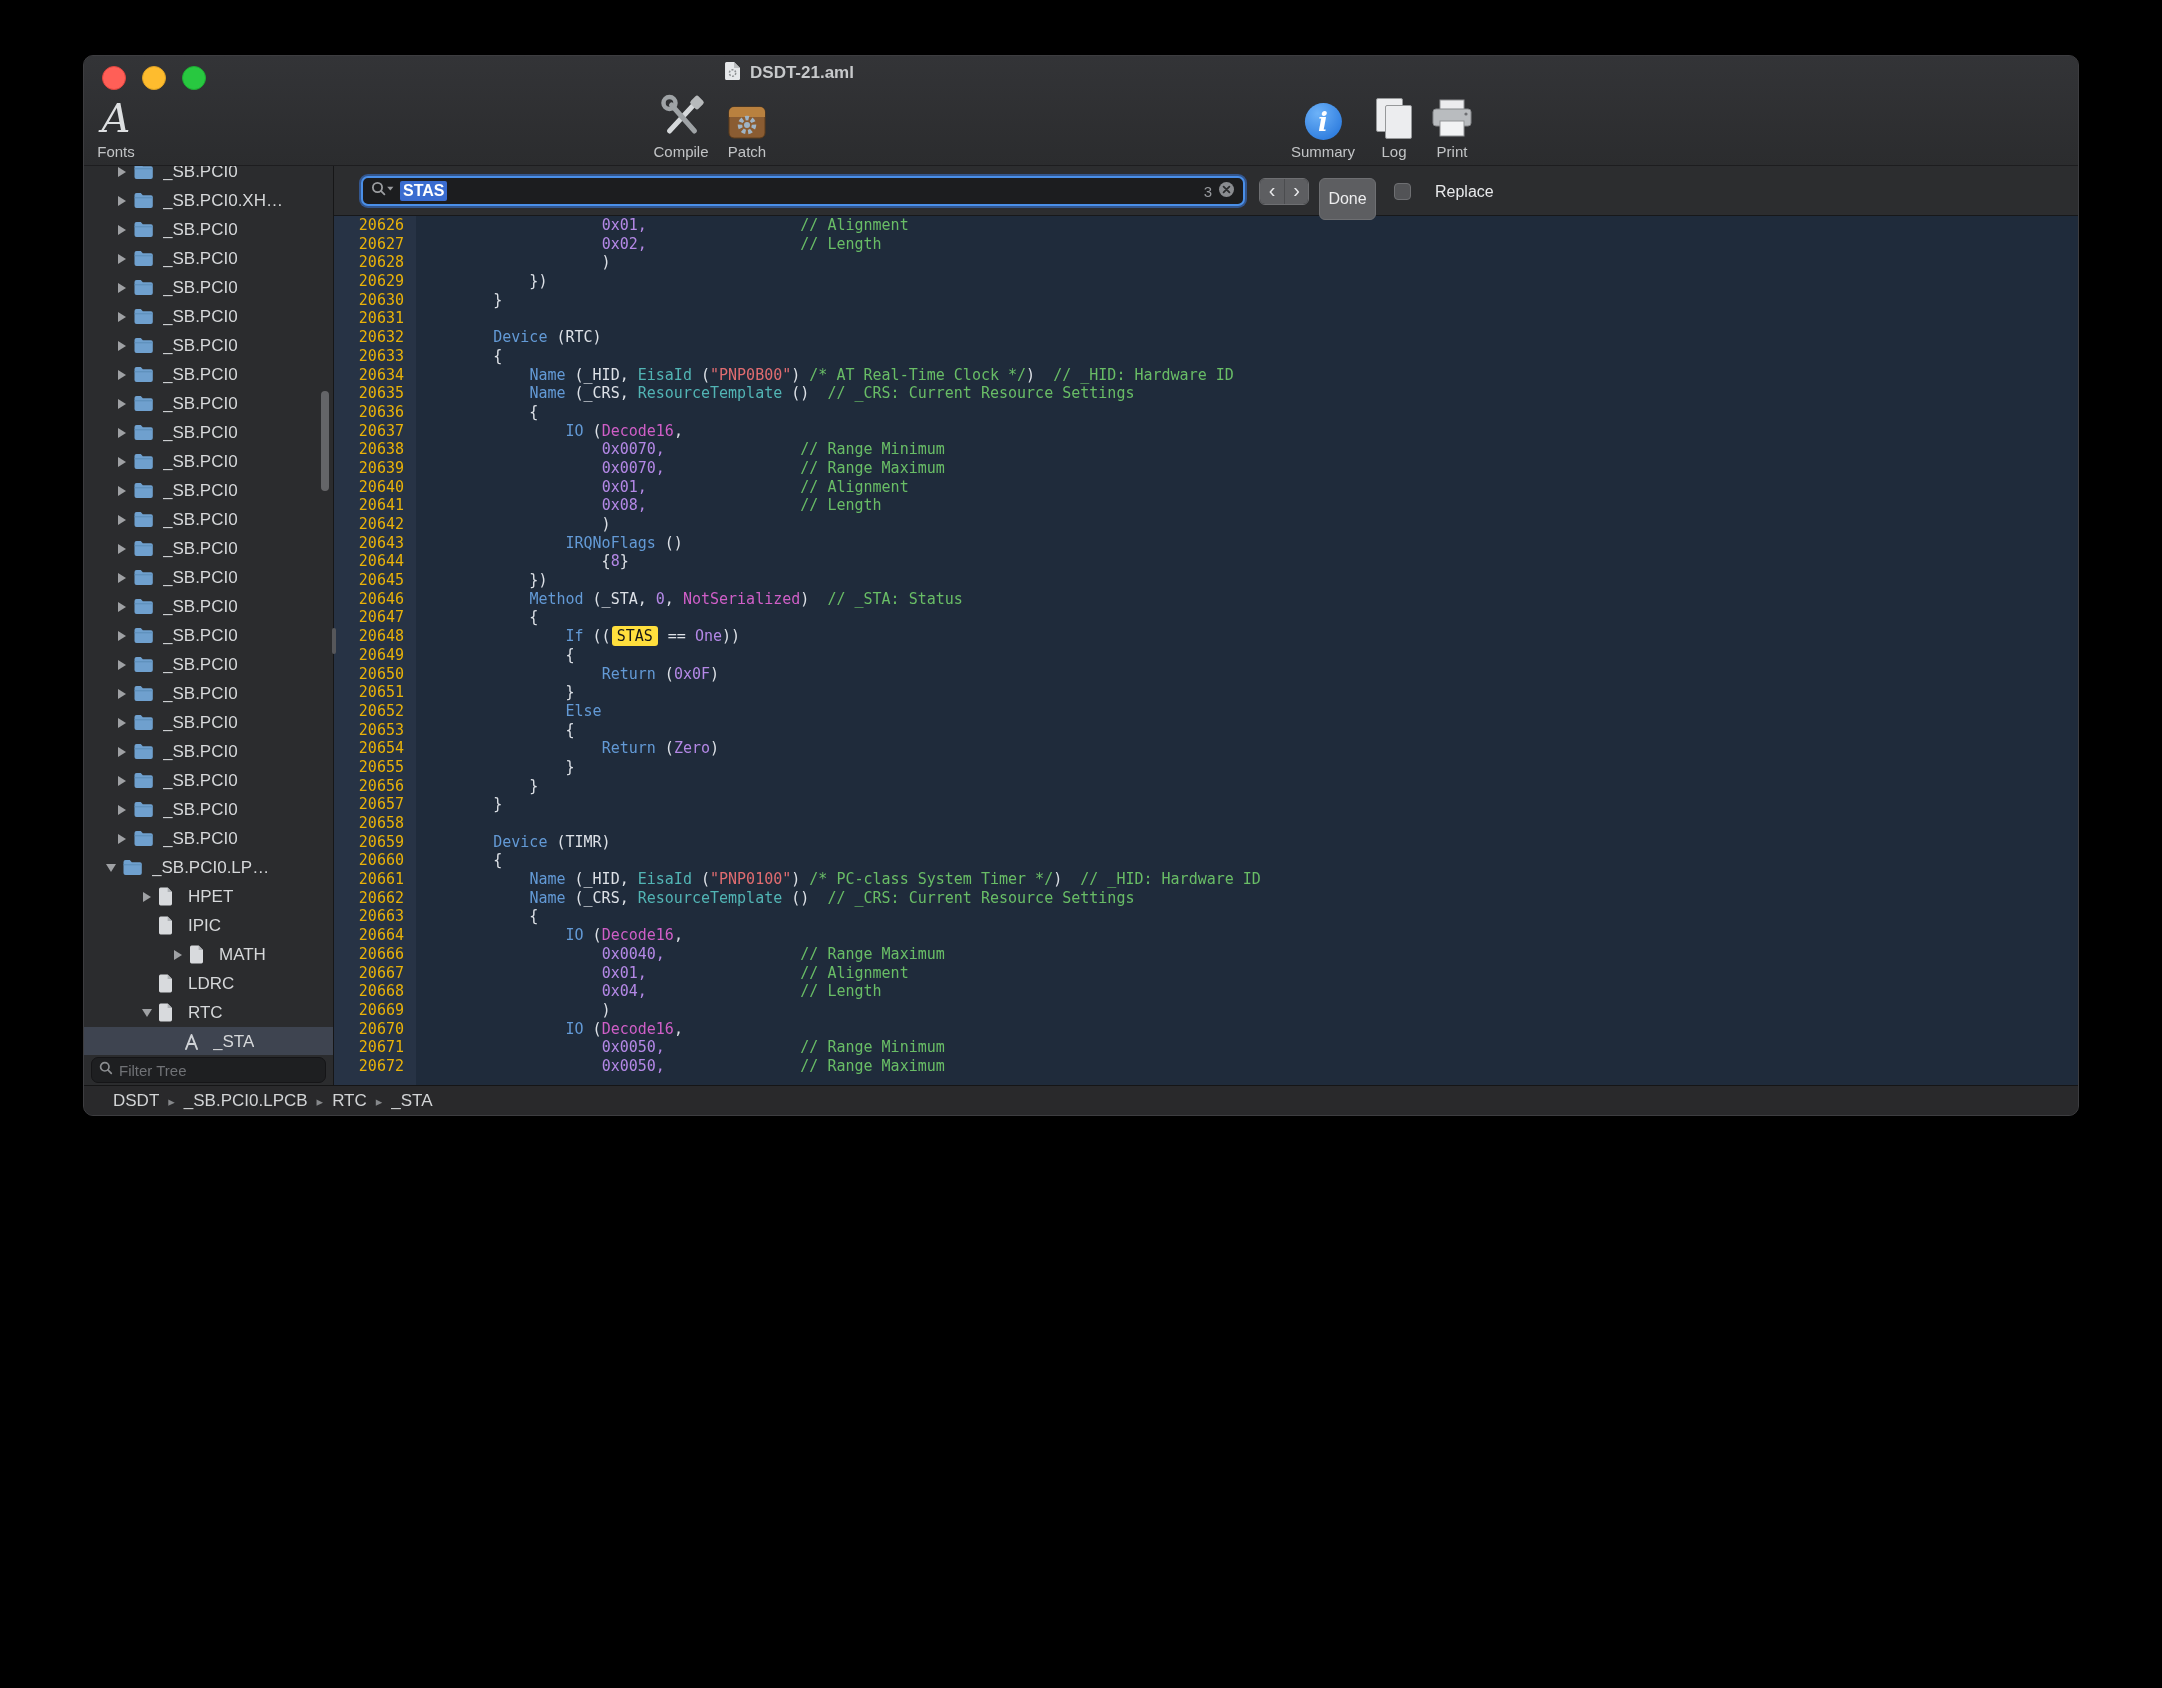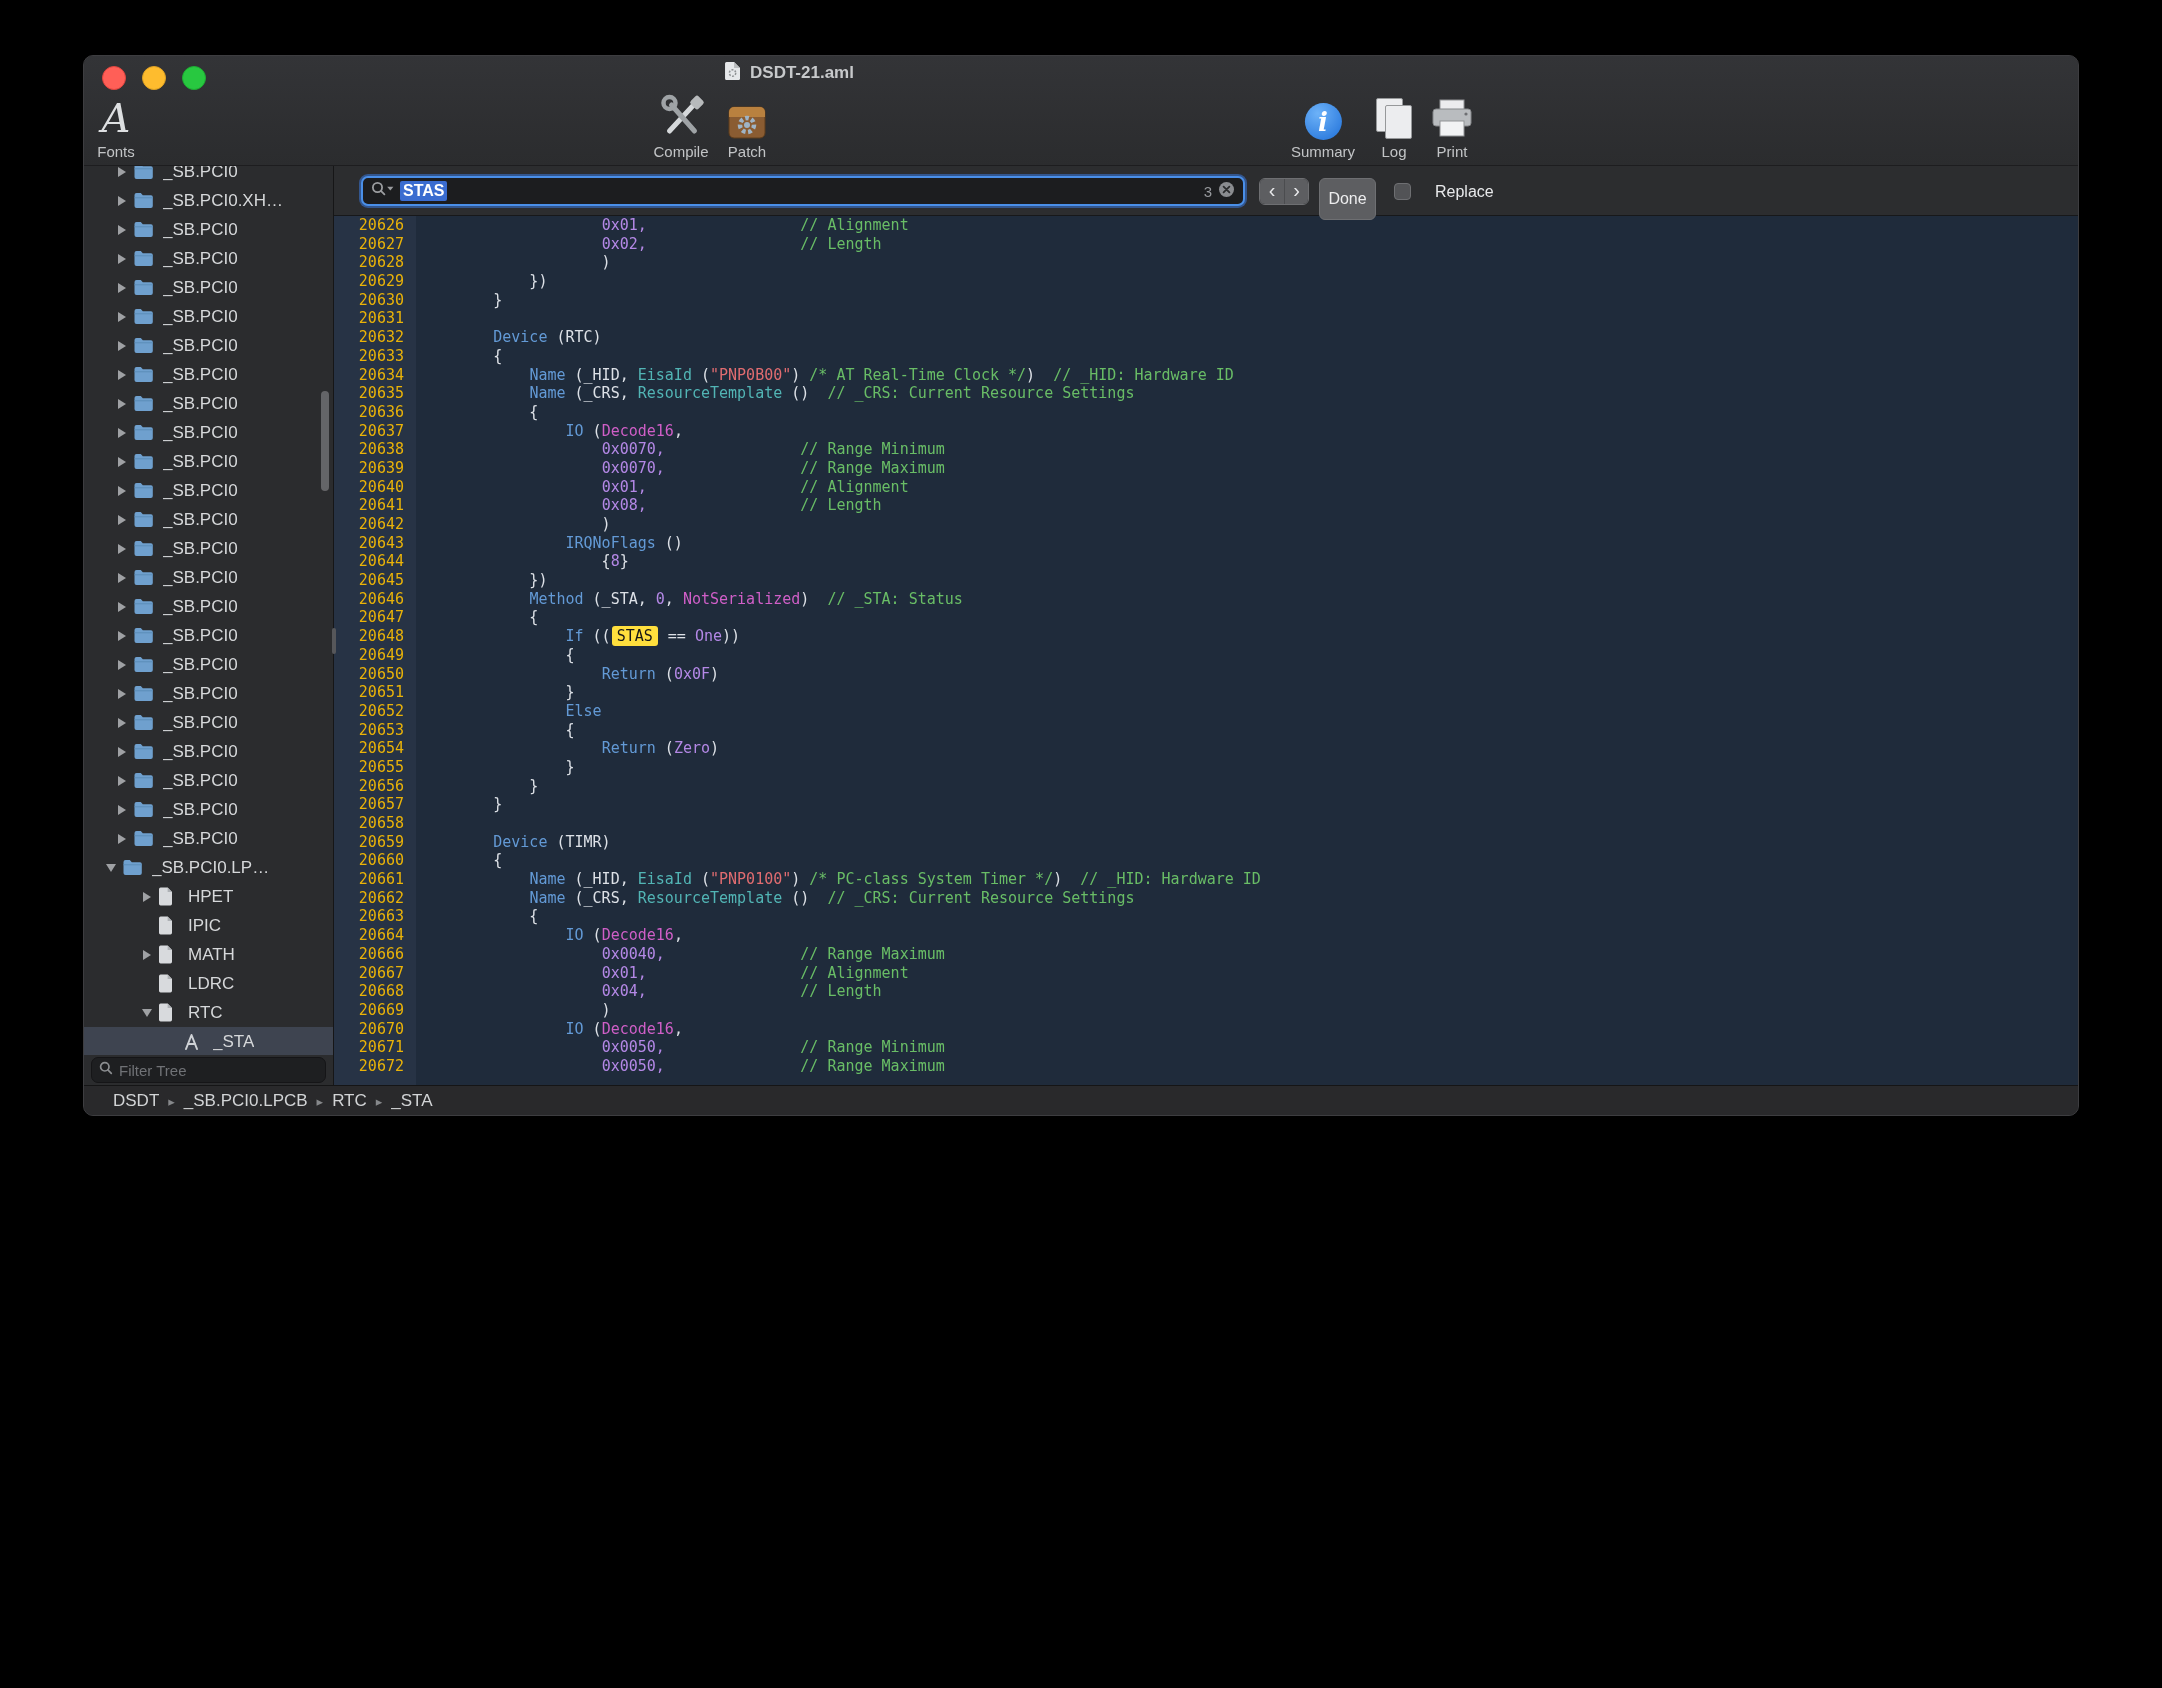--- a/index.html
+++ b/index.html
@@ -440,21 +440,21 @@
           <div class="tree-row" style="padding-left: 52px;">
             <span class="tri none"></span>
             <span class="ticon">
               <svg width="15" height="19" viewBox="0 0 15 19">
                 <path d="M1 2.2 A1.6 1.6 0 0 1 2.6 .6 h7 l4.4 4.4 v11.8 a1.6 1.6 0 0 1 -1.6 1.6 h-9.8 A1.6 1.6 0 0 1 1 16.8 z" fill="#d8dadd"></path>
                 <path d="M9.6 .6 l4.4 4.4 h-4.4z" fill="#aeb1b5"></path>
               </svg>
             </span>
             <span class="tlabel">IPIC</span>
           </div>
-          <div class="tree-row" style="padding-left: 52px;">
+          <div class="tree-row" style="padding-left: 52px; margin-left: 31px;">
             <span class="tri collapsed"></span>
             <span class="ticon">
               <svg width="15" height="19" viewBox="0 0 15 19">
                 <path d="M1 2.2 A1.6 1.6 0 0 1 2.6 .6 h7 l4.4 4.4 v11.8 a1.6 1.6 0 0 1 -1.6 1.6 h-9.8 A1.6 1.6 0 0 1 1 16.8 z" fill="#d8dadd"></path>
                 <path d="M9.6 .6 l4.4 4.4 h-4.4z" fill="#aeb1b5"></path>
               </svg>
             </span>
             <span class="tlabel">MATH</span>
           </div>
           <div class="tree-row" style="padding-left: 52px;">

